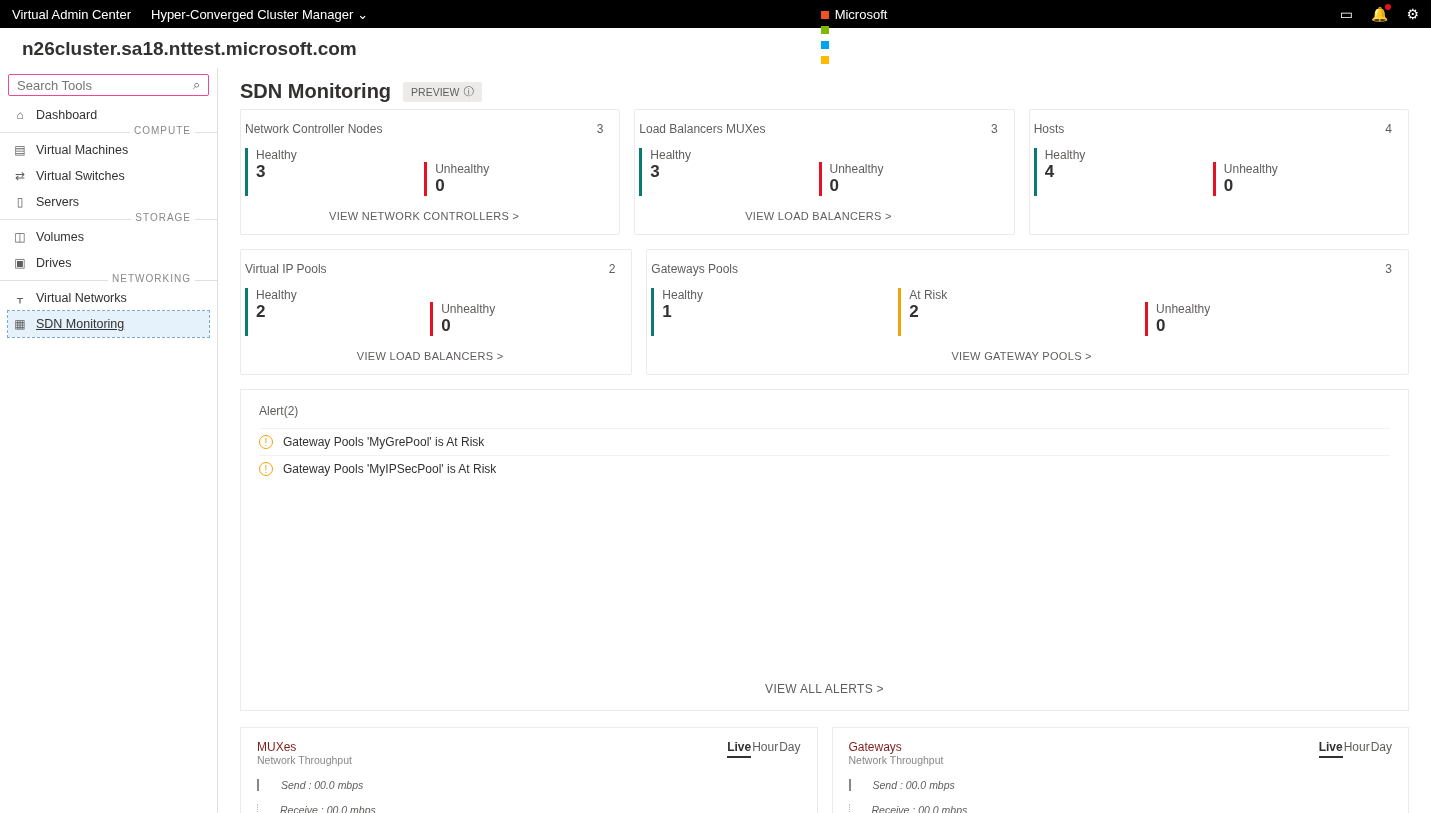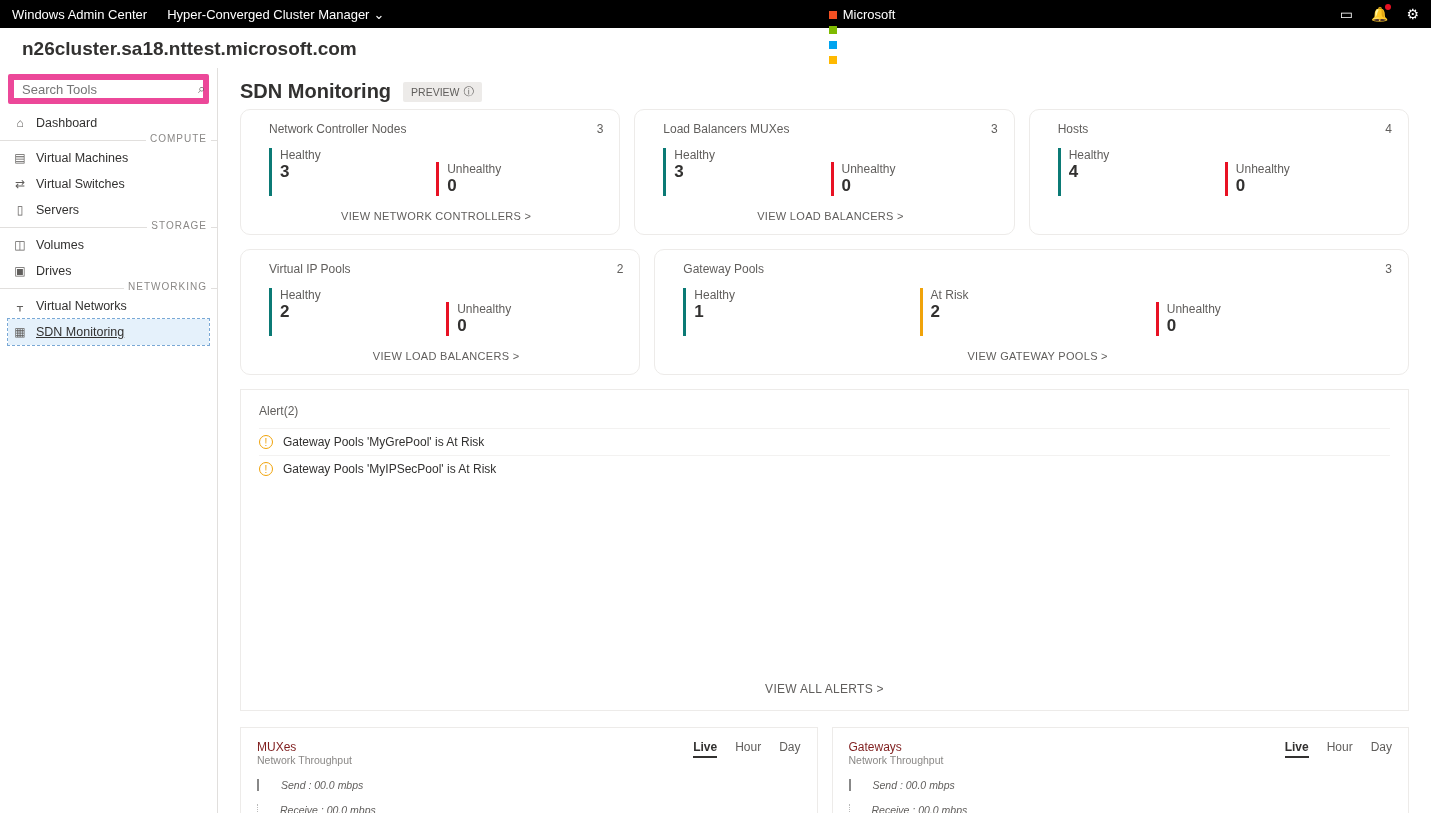--- a/index.html
+++ b/index.html
@@ -17,40 +17,40 @@
 .topbar-icon { color:#fff; font-size:14px; position:relative; cursor:pointer; }
 .notif-dot { width:6px; height:6px; background:#e81123; border-radius:50%; position:absolute; top:-2px; right:-3px; }
 
 .cluster-title { font-size: 19px; font-weight: 700; padding: 10px 22px 8px; }
 
 .body-wrap { display:flex; }
 .sidebar { width: 218px; border-right:1px solid #e1dfdd; padding: 6px 8px 0 8px; }
 .sidebar-head { display:flex; align-items:center; justify-content:space-between; padding: 0 2px 6px 2px; }
 .sidebar-head h2 { font-size:17px; font-weight:400; }
 .collapse-chev { color:#605e5c; cursor:pointer; }
-.search-box { display:flex; align-items:center; border:6px solid #ec4899; border-radius:2px; height:30px; padding:0 8px; margin-bottom:6px; }
+.search-box { display:flex; align-items:center; border:1px solid #ec4899; border-radius:2px; height:22px; padding:0 8px; margin-bottom:6px; }
 .search-box input { border:none; outline:none; flex:1; font-size:13px; }
 .search-box .sicon { color:#605e5c; }
 .side-item { display:flex; align-items:center; gap:8px; padding:6px 4px; font-size:12.5px; cursor:pointer; color:#323130; }
 .side-item .icn { width:16px; text-align:center; color:#605e5c; font-size:12px; }
 .side-sep { border-top:1px solid #e1dfdd; margin:4px -8px; position:relative; }
-.side-sep span { position:absolute; top:-8px; right:6px; background:#fff; padding:0 4px; font-size:10px; letter-spacing:1px; color:#8a8886; }
+.side-sep span { position:absolute; top:-8px; right:22px; background:#fff; padding:0 4px; font-size:10px; letter-spacing:1px; color:#8a8886; }
 .side-item.selected { background:#e5f1fb; outline:1px dashed #7aa9d6; }
 .side-item.selected a { text-decoration: underline; }
 
 .main { flex:1; padding: 12px 22px 30px 22px; }
 .page-head { display:flex; align-items:center; gap:12px; margin-bottom:6px; }
 .page-head h1 { font-size:20px; font-weight:700; }
 .preview-badge { background:#edebe9; color:#605e5c; font-size:10.5px; padding:3px 8px; border-radius:2px; display:flex; align-items:center; gap:4px; }
 .tabs { display:flex; gap:22px; border-bottom:none; margin-bottom:14px; }
 .tab { font-size:13px; color:#605e5c; padding:6px 0; cursor:pointer; }
 .tab.active { color:#0078d4; border-bottom:2px solid #0078d4; }
 
 .card-row { display:flex; gap:14px; margin-bottom:14px; }
-.card { border:1px solid #edebe9; border-radius:10px; padding:12px 16px 12px 28px; background:#fff; }
+.card { border:1px solid #edebe9; border-radius:2px; padding:12px 16px 12px 4px; background:#fff; }
 .card.flex1 { flex:1; }
 .card-head { display:flex; justify-content:space-between; font-size:12px; color:#605e5c; margin-bottom:12px; }
 .stats-row { display:flex; gap:0; }
 .stat { flex:1; border-left:3px solid; padding-left:8px; }
 .stat.healthy { border-color:#0b7a75; }
 .stat.unhealthy { border-color:#e81123;margin-top:14px; }
 .stat.atrisk { border-color:#f0a30a; }
 .stat-label { font-size:12px; color:#605e5c; }
 .stat-val { font-size:17px; font-weight:700; color:#323130; }
 .card-link { text-align:center; font-size:11px; letter-spacing:0.3px; color:#605e5c; margin-top:14px; cursor:pointer; }
@@ -59,32 +59,32 @@
 .alert-title { font-size:12px; color:#605e5c; margin-bottom:10px; }
 .alert-row { display:flex; align-items:center; gap:10px; border-top:1px solid #f3f2f1; padding:6px 0; font-size:12px; }
 .alert-icon { color:#f0a30a; font-size:13px; border:1px solid #f0a30a; border-radius:50%; width:14px; height:14px; display:flex; align-items:center; justify-content:center; font-size:10px; }
 .alert-link { text-align:center; font-size:12px; color:#605e5c; letter-spacing:0.3px; margin-top:200px; cursor:pointer;}
 
 .chart-row { display:flex; gap:14px; }
 .chart-card { flex:1; border:1px solid #edebe9; padding:12px 16px; }
 .chart-head { display:flex; justify-content:space-between; align-items:flex-start; }
 .chart-title { font-size:12px; color:#7f1d1d; }
 .chart-sub { font-size:10.5px; color:#8a8886; }
-.time-tabs { display:flex; gap:18px; font-size:12px; }
+.time-tabs { display:flex; gap:1px; font-size:12px; }
 .time-tab { color:#605e5c; cursor:pointer; padding-bottom:2px; }
 .time-tab.active { color:#323130; border-bottom:2px solid #323130; font-weight:600; }
 .legend { margin-top:13px; font-size:10.5px; color:#605e5c; border-left:1px dotted #bbb; padding-left:22px;font-style:italic; }
 .legend.solid { border-left:2px solid #888; }
 </style>
 </head>
 <body>
 
 <div class="topbar">
   <div class="topbar-left">
-    <span class="topbar-title">Windows Admin Center</span>
+    <span class="topbar-title">Virtual Admin Center</span>
     <span class="topbar-sub">
       <span>Hyper-Converged Cluster Manager</span>
       <span>⌄</span>
     </span>
   </div>
   <div class="topbar-center">
     <span class="ms-logo">
       <span class="ms-logo-wrap">
         <span class="ms-red"></span><span class="ms-green"></span><span class="ms-blue"></span><span class="ms-yellow"></span>
       </span>
@@ -225,21 +225,21 @@
             </div>
           <div class="stat unhealthy">
               <div class="stat-label">Unhealthy</div>
               <div class="stat-val">0</div>
             </div>
         </div>
         <div class="card-link">VIEW LOAD BALANCERS &gt;</div>
       </div>
       <div class="card" style="flex:2">
         <div class="card-head">
-            <span>Gateway Pools</span>
+            <span>Gateways Pools</span>
             <span>3</span>
           </div>
         <div class="stats-row">
           <div class="stat healthy">
               <div class="stat-label">Healthy</div>
               <div class="stat-val">1</div>
             </div>
           <div class="stat atrisk">
               <div class="stat-label">At Risk</div>
               <div class="stat-val">2</div>

